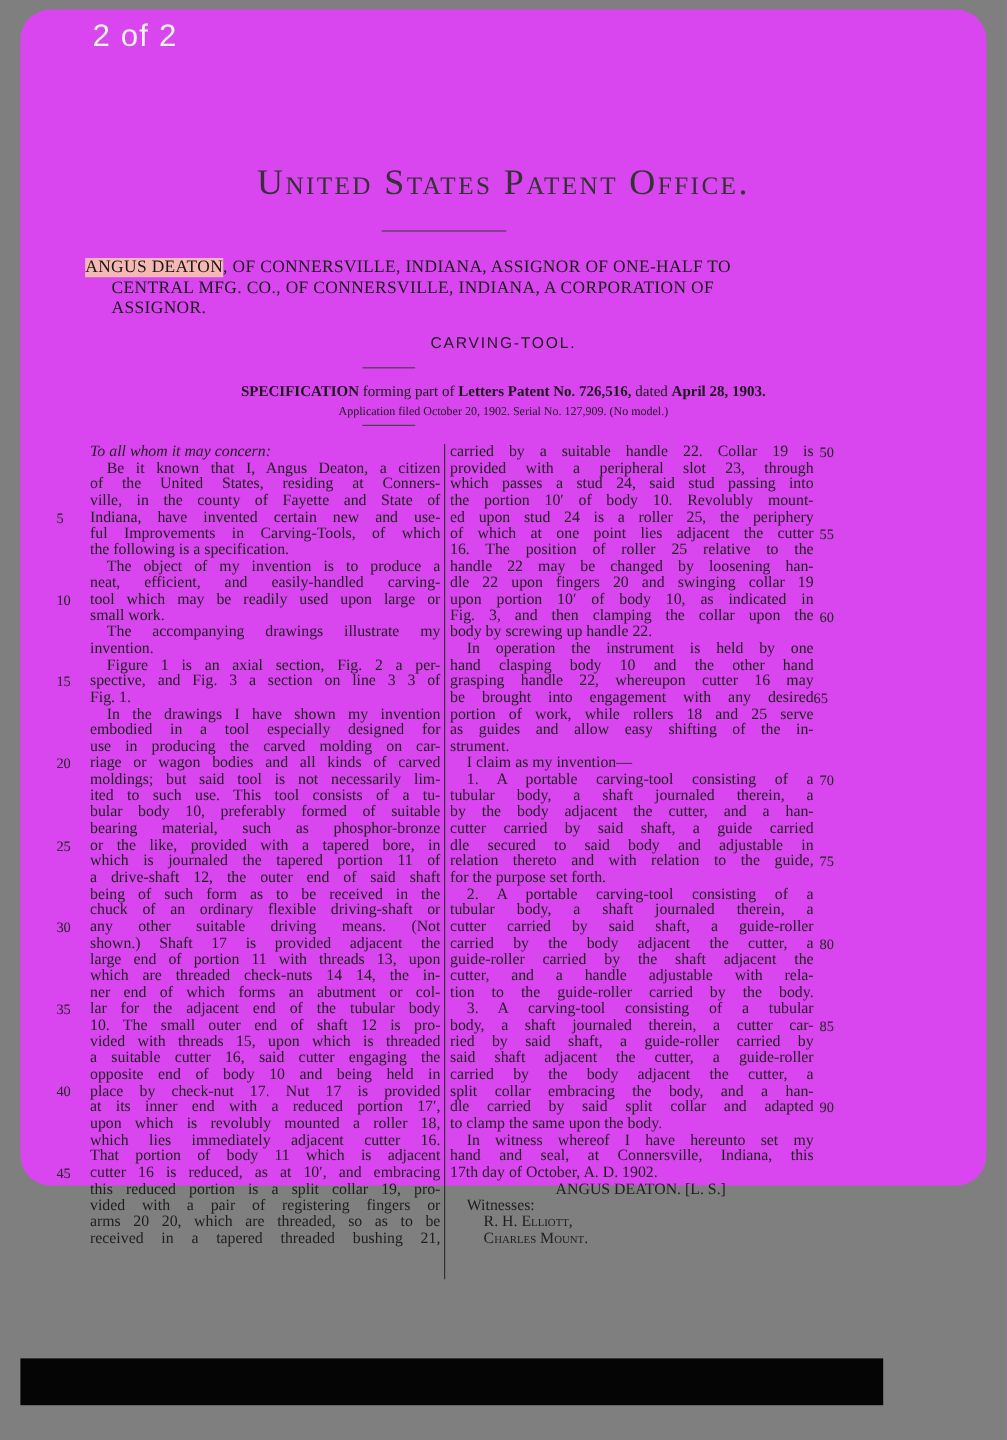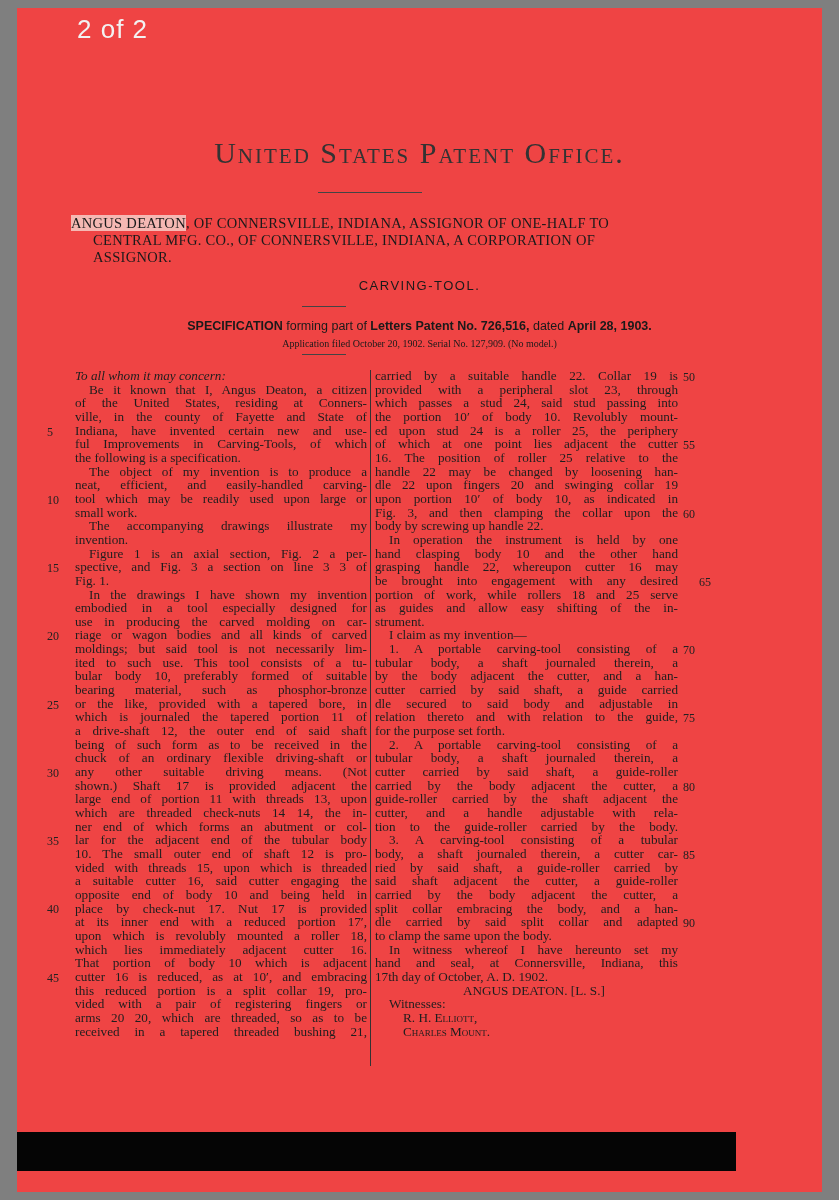--- a/index.html
+++ b/index.html
@@ -1,22 +1,23 @@
 <!DOCTYPE html>
 <html><head>
 <meta charset="utf-8">
 <style>
   html, body { margin: 0; padding: 0; }
   body {
     width: 839px; height: 1200px; background: #7f7f7f; position: relative; overflow: hidden;
     font-family: "DejaVu Serif", "Liberation Serif", serif; color: #1a1a1a;
   }
   .page {
-    position: absolute; left: 17px; top: 8px; width: 805px; height: 1184px;
-    background: #ef4444;
+    position: absolute; left: 17px; top: 8px; width: 805px; height: 980px;
+    background: #d946ef;
+    border-radius: 25px;
   }
   .watermark {
     position: absolute; left: 60px; top: 6px; font-family: "Liberation Sans", sans-serif;
     font-size: 26px; color: #f2f2f2; letter-spacing: 1px;
   }
   .office-title {
     position: absolute; left: 0; width: 805px; top: 128px; text-align: center;
     font-family: "Liberation Serif", serif; font-size: 30px; letter-spacing: 2px; color: #333;
     font-variant: small-caps; font-weight: normal;
   }
@@ -30,21 +31,21 @@
   }
   .inventor .line { white-space: nowrap; }
   .inventor .indent { padding-left: 22px; }
   .hl { background: #f5b8b3; }
   .inv-title {
     position: absolute; left: 0; width: 805px; top: 270px; text-align: center;
     font-family: "Liberation Sans", sans-serif; font-size: 13px; letter-spacing: 1.5px; font-weight: normal;
   }
   .spec {
     position: absolute; left: 0; width: 805px; top: 311px; text-align: center;
-    font-family: Liberation Sans, sans-serif; font-size: 12.5px; font-weight: bold;
+    font-family: Liberation Serif, serif; font-size: 12.5px; font-weight: bold;
   }
   .spec .nb { font-weight: normal; }
   .appl {
     position: absolute; left: 0; width: 805px; top: 330px; text-align: center;
     font-family: "Liberation Serif", serif; font-size: 10px;
   }
   .col {
     position: absolute; top: 361px; font-family: "Liberation Serif", serif;
     font-size: 13.2px; line-height: 13.65px; color: #1e1e1e;
   }
@@ -126,21 +127,21 @@
       <span class="ln ">ner end of which forms an abutment or col-</span>
       <span class="ln ">lar for the adjacent end of the tubular body</span>
       <span class="ln ">10. The small outer end of shaft 12 is pro-</span>
       <span class="ln ">vided with threads 15, upon which is threaded</span>
       <span class="ln ">a suitable cutter 16, said cutter engaging the</span>
       <span class="ln ">opposite end of body 10 and being held in</span>
       <span class="ln ">place by check-nut 17. Nut 17 is provided</span>
       <span class="ln ">at its inner end with a reduced portion 17′,</span>
       <span class="ln ">upon which is revolubly mounted a roller 18,</span>
       <span class="ln ">which lies immediately adjacent cutter 16.</span>
-      <span class="ln ">That portion of body 10 which is adjacent</span>
+      <span class="ln ">That portion of body 11 which is adjacent</span>
       <span class="ln ">cutter 16 is reduced, as at 10′, and embracing</span>
       <span class="ln ">this reduced portion is a split collar 19, pro-</span>
       <span class="ln ">vided with a pair of registering fingers or</span>
       <span class="ln ">arms 20 20, which are threaded, so as to be</span>
       <span class="ln ">received in a tapered threaded bushing 21,</span>
     </div>
   <div class="vdivider"></div>
   <div class="col right" id="col-right">
       <span class="ln ">carried by a suitable handle 22. Collar 19 is</span>
       <span class="ln ">provided with a peripheral slot 23, through</span>
@@ -201,21 +202,21 @@
       <span class="linenum" style="left: 30px; top: 689.6px;">25</span>
       <span class="linenum" style="left: 30px; top: 757.85px;">30</span>
       <span class="linenum" style="left: 30px; top: 826.1px;">35</span>
       <span class="linenum" style="left: 30px; top: 894.35px;">40</span>
       <span class="linenum" style="left: 30px; top: 962.6px;">45</span>
     </div>
   <div id="ln-right">
       <span class="linenum" style="left: 666px; top: 362px;">50</span>
       <span class="linenum" style="left: 666px; top: 430.25px;">55</span>
       <span class="linenum" style="left: 666px; top: 498.5px;">60</span>
-      <span class="linenum" style="left: 682px; top: 566.75px; text-align: center;">65</span>
+      <span class="linenum" style="left: 661px; top: 566.75px; text-align: center;">65</span>
       <span class="linenum" style="left: 666px; top: 635px;">70</span>
       <span class="linenum" style="left: 666px; top: 703.25px;">75</span>
       <span class="linenum" style="left: 666px; top: 771.5px;">80</span>
       <span class="linenum" style="left: 666px; top: 839.75px;">85</span>
       <span class="linenum" style="left: 666px; top: 908px;">90</span>
     </div>
 
   <div class="blackbar"></div>
 </div>
 

